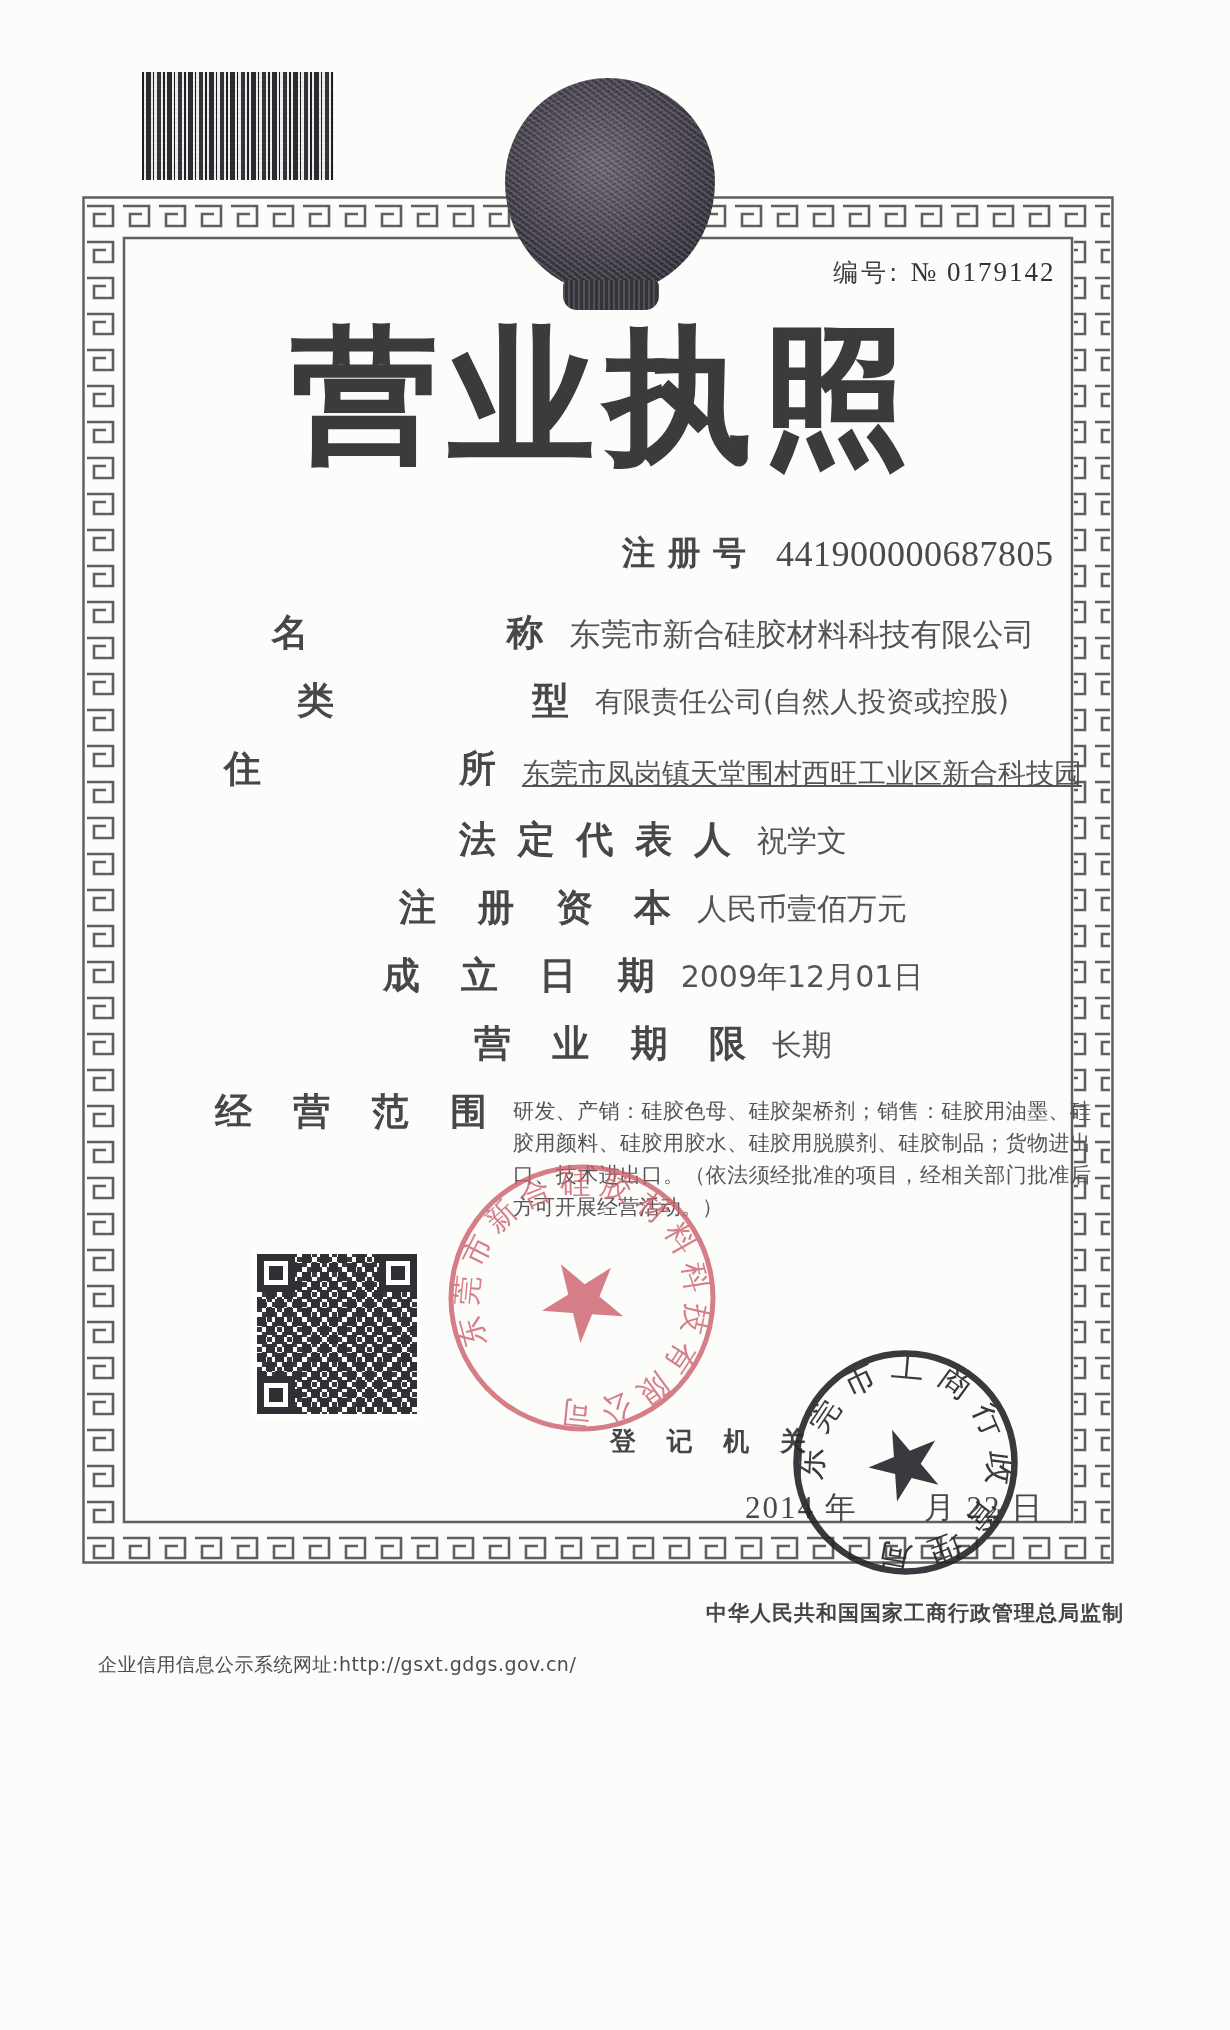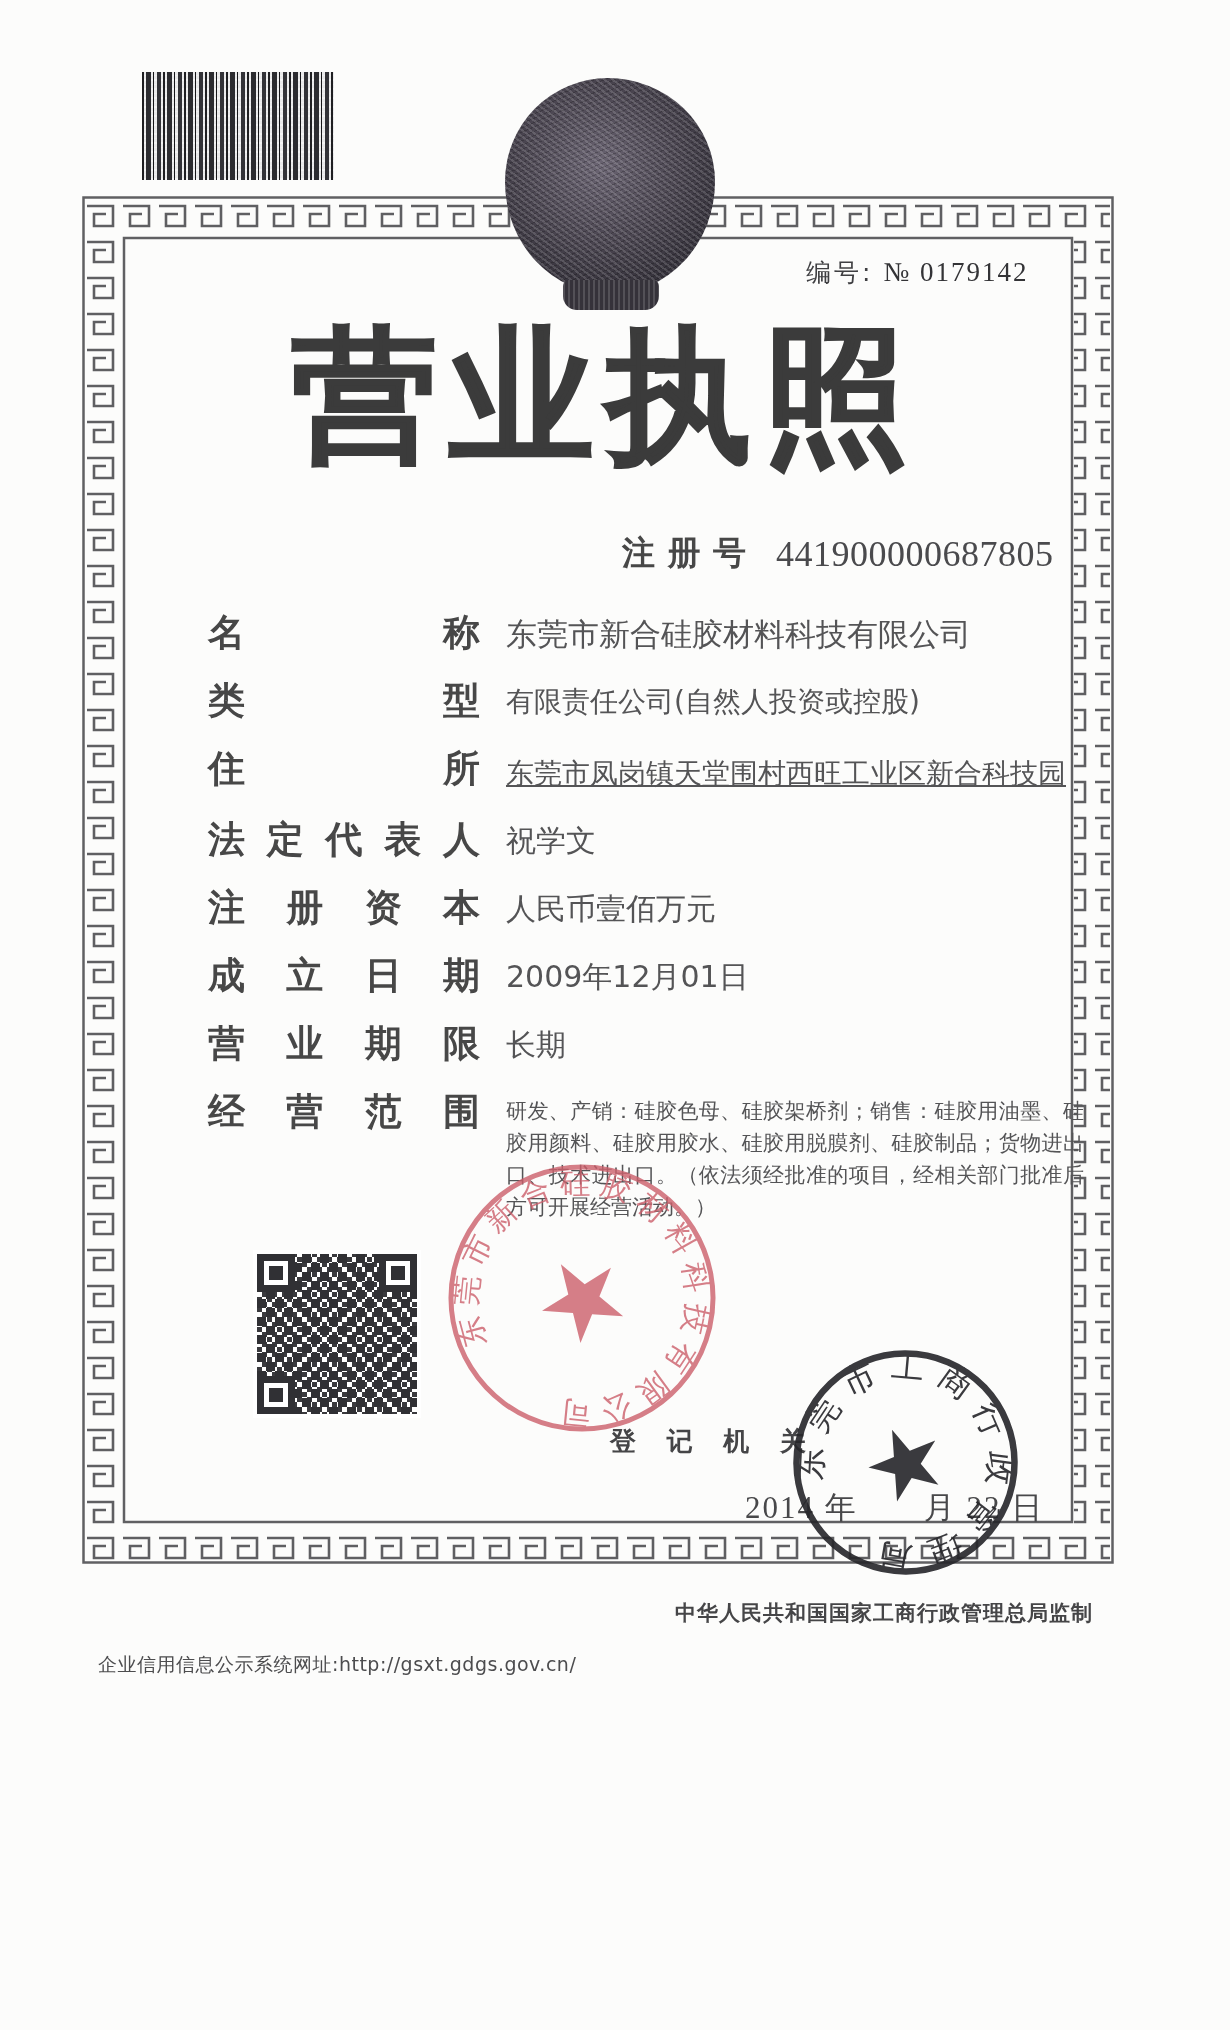--- a/index.html
+++ b/index.html
@@ -32,40 +32,40 @@
   .emblem::after{
     content:"";position:absolute;left:58px;bottom:-16px;width:96px;height:30px;
     background:#35323a;border-radius:6px 6px 14px 14px;
     background-image:repeating-linear-gradient(90deg,rgba(255,255,255,.15) 0 2px,rgba(0,0,0,0) 2px 5px);
   }
 
   
   .frame{position:absolute;left:82px;top:196px;z-index:0;}
 
   
-  .serial{position:absolute;left:806px;top:256px;display:flex;align-items:baseline;gap:10px;z-index:2;}
+  .serial{position:absolute;left:833px;top:256px;display:flex;align-items:baseline;gap:10px;z-index:2;}
   .serial .lab{font-size:25px;letter-spacing:3px;color:#3f3f42;}
   .serial .num{font-family:"Liberation Serif",serif;font-weight:400;font-size:27px;letter-spacing:2px;color:#333336;}
 
   
   .title{
     position:absolute;left:292px;top:316px;width:616px;height:158px;
     display:flex;justify-content:space-between;align-items:center;
     font-size:145px;font-weight:900;color:#3b3b3b;line-height:1;
     -webkit-text-stroke:2px #3b3b3b;z-index:2;
   }
 
   
   .regno{position:absolute;left:622px;top:531px;display:flex;align-items:center;z-index:2;}
   .regno .lab{width:124px;font-size:33px;font-weight:700;color:#474747;text-align:justify;text-align-last:justify;}
   .regno .num{margin-left:30px;font-family:"Liberation Serif",serif;font-size:36px;color:#4a4a4d;letter-spacing:.5px;}
 
   
   .fields{position:absolute;left:208px;top:612px;width:890px;z-index:1;}
-  .frow{display:flex;align-items:flex-start;margin-bottom:27px;}
+  .frow{display:flex;align-items:flex-start;margin-bottom:27px;justify-content:center;}
   .frow .flab{
     width:272px;flex-shrink:0;font-size:37px;line-height:41px;font-weight:700;color:#474747;
     text-align:justify;text-align-last:justify;
   }
   .frow .fval{margin-left:26px;font-size:30px;line-height:36px;color:#545456;padding-top:4px;}
   .frow:nth-child(1) .fval{font-size:31px;}
   .frow:nth-child(2) .fval{font-size:28px;}
   .frow:nth-child(3) .fval{font-size:28px;padding-top:8px;text-decoration:underline;}
   .frow:nth-child(8) .fval{font-size:21px;line-height:32px;width:578px;padding-top:4px;text-align:justify;}
 
@@ -91,21 +91,21 @@
   .seal-black text{fill:#26262a;font-family:"DejaVu Sans",sans-serif;}
 
   
   .registrar{position:absolute;left:610px;top:1424px;width:196px;font-size:26px;font-weight:700;color:#454547;
     text-align:justify;text-align-last:justify;z-index:1;}
   .issue-date{position:absolute;left:745px;top:1487px;font-size:31px;letter-spacing:2px;color:#48484a;z-index:2;
     font-family:"Liberation Serif","DejaVu Sans",serif;}
 
   
   .footer-left{position:absolute;left:98px;top:1652px;font-size:19px;color:#4c4c4e;letter-spacing:.5px;z-index:1;}
-  .footer-right{position:absolute;left:675px;top:1599px;font-size:21px;font-weight:700;color:#454547;letter-spacing:1px;z-index:1;}
+  .footer-right{position:absolute;left:706px;top:1599px;font-size:21px;font-weight:700;color:#454547;letter-spacing:1px;z-index:1;}
 </style>
 </head>
 <body>
 
 <div class="page">
 
   <div class="barcode"></div>
 
   <div class="emblem"></div>
 

